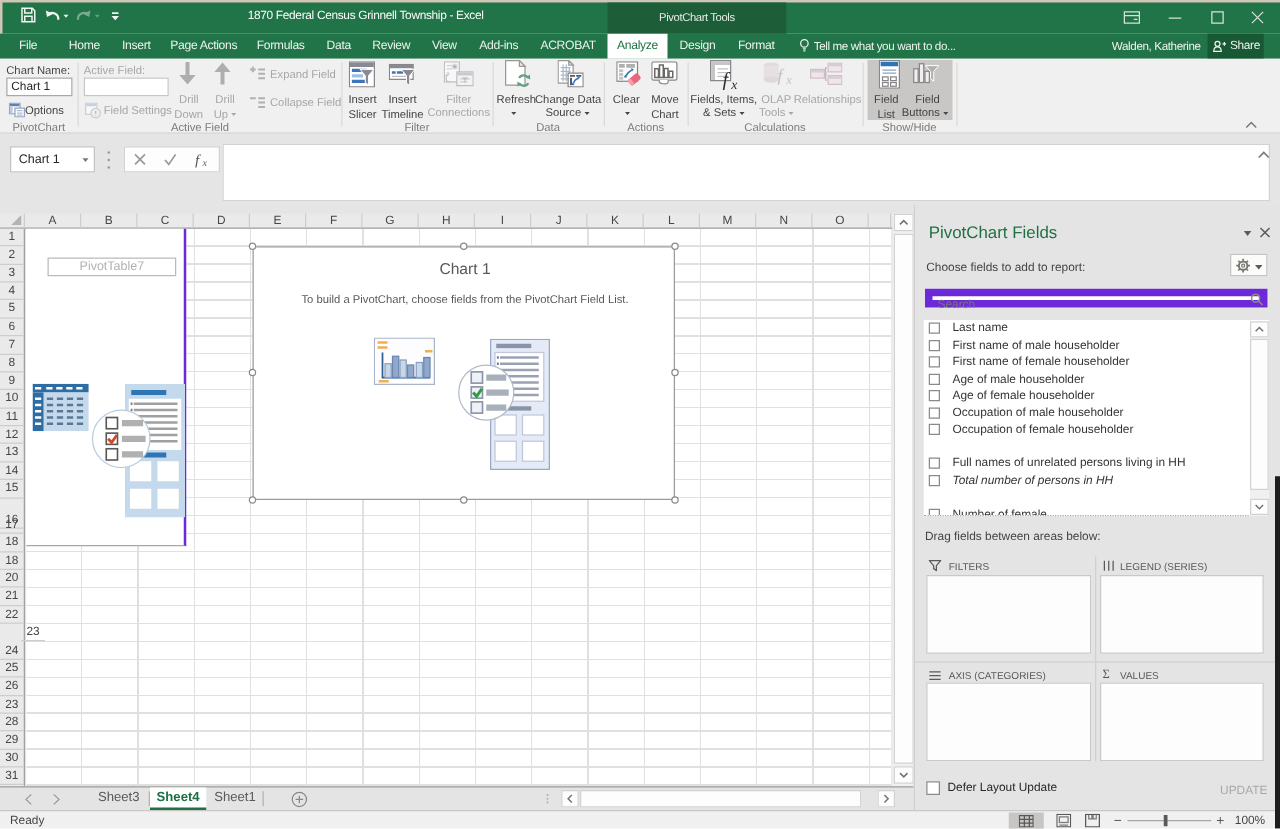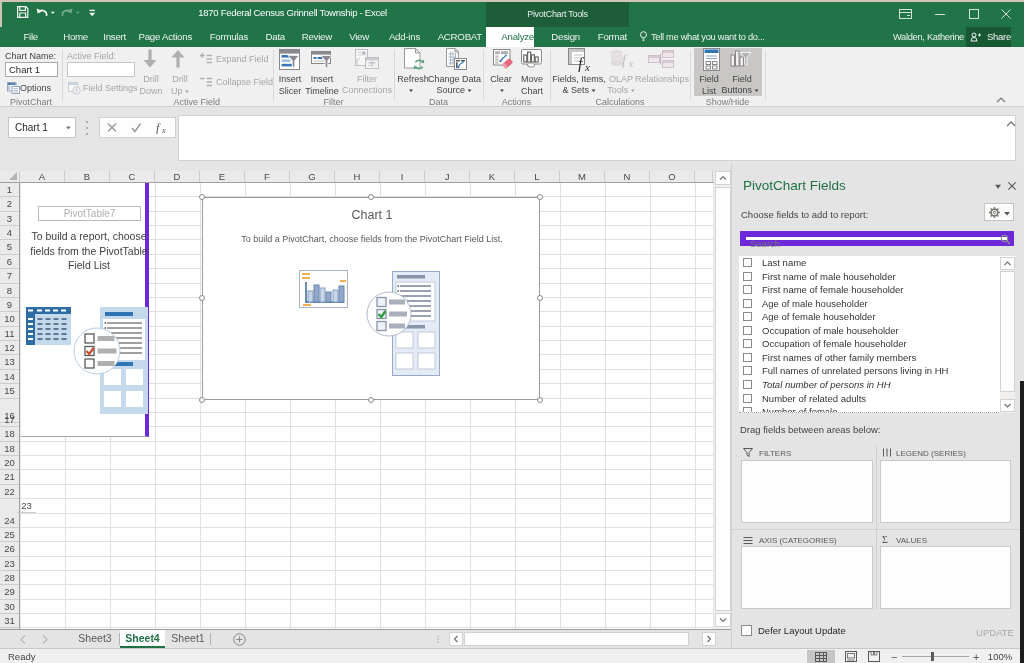--- a/index.html
+++ b/index.html
@@ -9,21 +9,21 @@
 .abs { position:absolute; }
 svg { display:block; }
 
 #titlebar { left:0; top:0; width:1024px; height:27px; background:#217447; }
 #topline { left:0px; top:0; width:1024px; height:1.5px; background:#cfc6b6; }
 #ctxbox { left:486px; top:2px; width:143px; height:25px; background:#1d5e39; }
 #ctxbox div { width:100%; text-align:center; color:#e6ede8; font-size:9px; letter-spacing:-0.3px; margin-top:7px; }
 #wintitle { left:140px; top:7px; width:305px; color:#fdfdfd; font-size:9.5px; letter-spacing:-0.25px; text-align:center; }
 
 #tabrow { left:0; top:27px; width:1024px; height:20px; background:#217447; }
-.tab { position:absolute; top:0; height:20px; color:#edf3ee; font-size:9.7px; letter-spacing:-0.25px; line-height:20px; text-align:right; white-space:nowrap; }
+.tab { position:absolute; top:0; height:20px; color:#edf3ee; font-size:9.7px; letter-spacing:-0.25px; line-height:20px; text-align:center; white-space:nowrap; }
 #tab-analyze { background:#ffffff; color:#1e7145; }
 #sharebox { position:absolute; left:966px; top:0; width:45px; height:20px; background:#185934; }
 
 #ribbon { left:0; top:47px; width:1024px; height:60px; background:#f0f0f0; border-bottom:1px solid #d2d0ce; }
 .gsep { position:absolute; top:3px; width:1px; height:51px; background:#dbd9d7; }
 .glabel { position:absolute; top:50px; height:10px; font-size:9px; color:#7d7b79; text-align:center; }
 .btxt { position:absolute; font-size:9px; color:#444; text-align:center; line-height:11.5px; white-space:nowrap; }
 .gray { color:#a8a6a4 !important; }
 .car { display:inline-block; transform:scale(1,0.6); font-size:8px; }
 #showhidebg { position:absolute; left:694px; top:1px; width:68px; height:48px; background:#c9c7c5; }
@@ -41,21 +41,21 @@
 #rowheads { position:absolute; left:0; top:19px; width:20px; height:446px; background:#eaeaea; border-right:1px solid #a2a09e; }
 .rh { position:absolute; left:0; width:19px; height:14.37px; border-bottom:1px solid #cfcdcc; font-size:9.5px; color:#474747; text-align:center; line-height:14.37px; }
 #cells { position:absolute; left:21px; top:19px; width:692px; height:446px; background:#fff;
   background-image:
     repeating-linear-gradient(to right, transparent 0px, transparent 44px, #e0e0e0 44px, #e0e0e0 45px),
     repeating-linear-gradient(to bottom, transparent 0px, transparent 13.37px, #e0e0e0 13.37px, #e0e0e0 14.37px);
 }
 #vsb { position:absolute; left:714px; top:7px; width:17px; height:458px; background:#f1f0ef; }
 .sbbtn { position:absolute; background:#fdfdfd; border:1px solid #d4d2d0; }
 
-#pivotph { position:absolute; left:21px; top:19px; width:128px; height:254px; background:#fff; border-right:4px solid #6d28d9; border-bottom:1px solid #a6a6a6;padding-left:22px; }
+#pivotph { position:absolute; left:21px; top:19px; width:128px; height:254px; background:#fff; border-right:2px solid #6d28d9; border-bottom:1px solid #a6a6a6;padding-left:22px; }
 #pt7box { position:absolute; left:17px; top:23px; width:103px; height:15px; border:1px solid #bdbbb9; color:#b3b1af; font-size:10px; text-align:center; line-height:14px; }
 #ptmsg { position:absolute; left:0px; top:46px; width:136px; font-size:10.5px; color:#3f3f3f; text-align:center; line-height:14.5px; }
 
 #chartobj { position:absolute; left:202px; top:33px; width:338px; height:203px; background:#fff; border:1px solid #9b9b9b; }
 .handle { position:absolute; width:6px; height:6px; background:#fff; border:1px solid #8a8a8a; border-radius:50%; z-index:5; }
 #charttitle { position:absolute; left:0; top:10px; width:338px; text-align:center; font-size:12.5px; color:#595959; }
 #chartmsg { position:absolute; left:0; top:36px; width:338px; text-align:center; font-size:9px; color:#595959; }
 
 #tabsbar { left:0; top:629px; width:731px; height:19px; background:#e4e4e4; border-top:1px solid #9e9c9a; }
 .sheettab { position:absolute; top:0; height:18px; font-size:10.5px; color:#595959; text-align:center; line-height:17px; }
@@ -200,21 +200,21 @@
       <div class="btxt gray" style="left:166px;top:27px;width:28px;">Drill<br>Up <span class="car">▾</span></div>
       <svg class="icon" style="left:199px;top:6px;" width="14" height="12" viewBox="0 0 14 12">
  <path d="M1 2.5 h4.6 M7.6 2.5 h5.4 M7.6 6 h5.4 M7.6 9.5 h5.4" stroke="#b2b0ae" stroke-width="1.6"></path>
  <path d="M3.3 0.2 v4.6" stroke="#b2b0ae" stroke-width="1.6"></path>
 </svg>
       <div class="btxt gray" style="left:216px;top:7px;width:70px;text-align:left;">Expand Field</div>
       <svg class="icon" style="left:199px;top:29px;" width="14" height="12" viewBox="0 0 14 12">
  <path d="M1 2.5 h4.6 M7.6 2.5 h5.4 M7.6 6 h5.4 M7.6 9.5 h5.4" stroke="#b2b0ae" stroke-width="1.6"></path>
 </svg>
       <div class="btxt gray" style="left:216px;top:30px;width:74px;text-align:left;">Collapse Field</div>
-      <div class="glabel" style="left:100px;width:120px;text-align:right;">Active Field</div>
+      <div class="glabel" style="left:100px;width:120px;">Active Field</div>
       <svg class="icon" style="left:279px;top:2px;" width="21" height="21" viewBox="0 0 21 21">
  <rect x="0.5" y="0.5" width="20" height="20" fill="#fff" stroke="#88868a"></rect>
  <rect x="1" y="1" width="19" height="3.6" fill="#8a8890"></rect>
  <rect x="2.5" y="6" width="12" height="2.6" fill="#3c76ba"></rect>
  <rect x="2.5" y="10.4" width="9" height="2.6" fill="#9ec0e4"></rect>
  <rect x="2.5" y="14.8" width="10.5" height="2.6" fill="#3c76ba"></rect>
  <path d="M9 6.5 h11 l-4.2 5 v7.5 l-2.6 -2 v-5.5 z" fill="#8a8890" stroke="#fff" stroke-width="0.8"></path>
 </svg>
       <div class="btxt" style="left:272px;top:27px;width:36px;">Insert<br>Slicer</div>
       <svg class="icon" style="left:311px;top:4px;" width="22" height="19" viewBox="0 0 22 19">
@@ -458,21 +458,20 @@
         <div class="rh" style="top:344.88px;">25</div>
         <div class="rh" style="top:359.25px;">26</div>
         <div class="rh" style="top:373.62px;">23</div>
         <div class="rh" style="top:387.98999999999995px;">28</div>
         <div class="rh" style="top:402.35999999999996px;">29</div>
         <div class="rh" style="top:416.72999999999996px;">30</div>
         <div class="rh" style="top:431.09999999999997px;">31</div>
       </div>
     <div id="pivotph">
       <div id="pt7box">PivotTable7</div>
-      <div id="ptmsg">To build a report, choose fields from the PivotTable Field List</div>
       <svg class="icon" style="left:5px;top:124px;" width="45" height="38" viewBox="0 0 45 38">
  <rect x="0" y="0" width="45" height="7" fill="#2e6da4"></rect>
  <rect x="0" y="7" width="9" height="31" fill="#2e6da4"></rect>
  <rect x="9" y="7" width="36" height="31" fill="#c5d9ed"></rect>
  <g stroke="#fff" stroke-width="2">
             <path d="M2 3.5 h5 M11 3.5 h5 M19 3.5 h5 M27 3.5 h5 M35 3.5 h5"></path>
           </g>
  <g stroke="#fff" stroke-width="2">
             <path d="M2 12 h5 M2 17 h5 M2 22 h5 M2 27 h5 M2 32 h5"></path>
           </g>
@@ -697,35 +696,27 @@
           <span class="ft">Occupation of male householder</span>
         </div>
         <div class="fielditem" style="top:55.2px;">
           <span class="cb"></span>
           <span class="ft">Age of female householder</span>
         </div>
         <div class="fielditem" style="top:82.30000000000001px;">
           <span class="cb"></span>
           <span class="ft">Occupation of female householder</span>
         </div>
-        <div class="fielditem" style="top:95.85000000000001px;">
-          <span class="cb"></span>
-          <span class="ft">First names of other family members</span>
-        </div>
         <div class="fielditem" style="top:109.4px;">
           <span class="cb"></span>
           <span class="ft">Full names of unrelated persons living in HH</span>
         </div>
         <div class="fielditem" style="top:122.95px;font-style:italic;">
           <span class="cb"></span>
           <span class="ft">Total number of persons in HH</span>
-        </div>
-        <div class="fielditem" style="top:136.5px;">
-          <span class="cb"></span>
-          <span class="ft">Number of related adults</span>
         </div>
         <div class="fielditem" style="top:150.05px;">
           <span class="cb"></span>
           <span class="ft">Number of female...</span>
         </div>
       </div>
     <div class="pabs" id="listsb">
       <div class="sbbtn" style="left:0px;top:0px;width:15px;height:13px;">
           <svg width="13" height="11" viewBox="0 0 13 11">
             <path d="M3.5 7 l3 -3 3 3" stroke="#747270" stroke-width="1.2" fill="none"></path>

